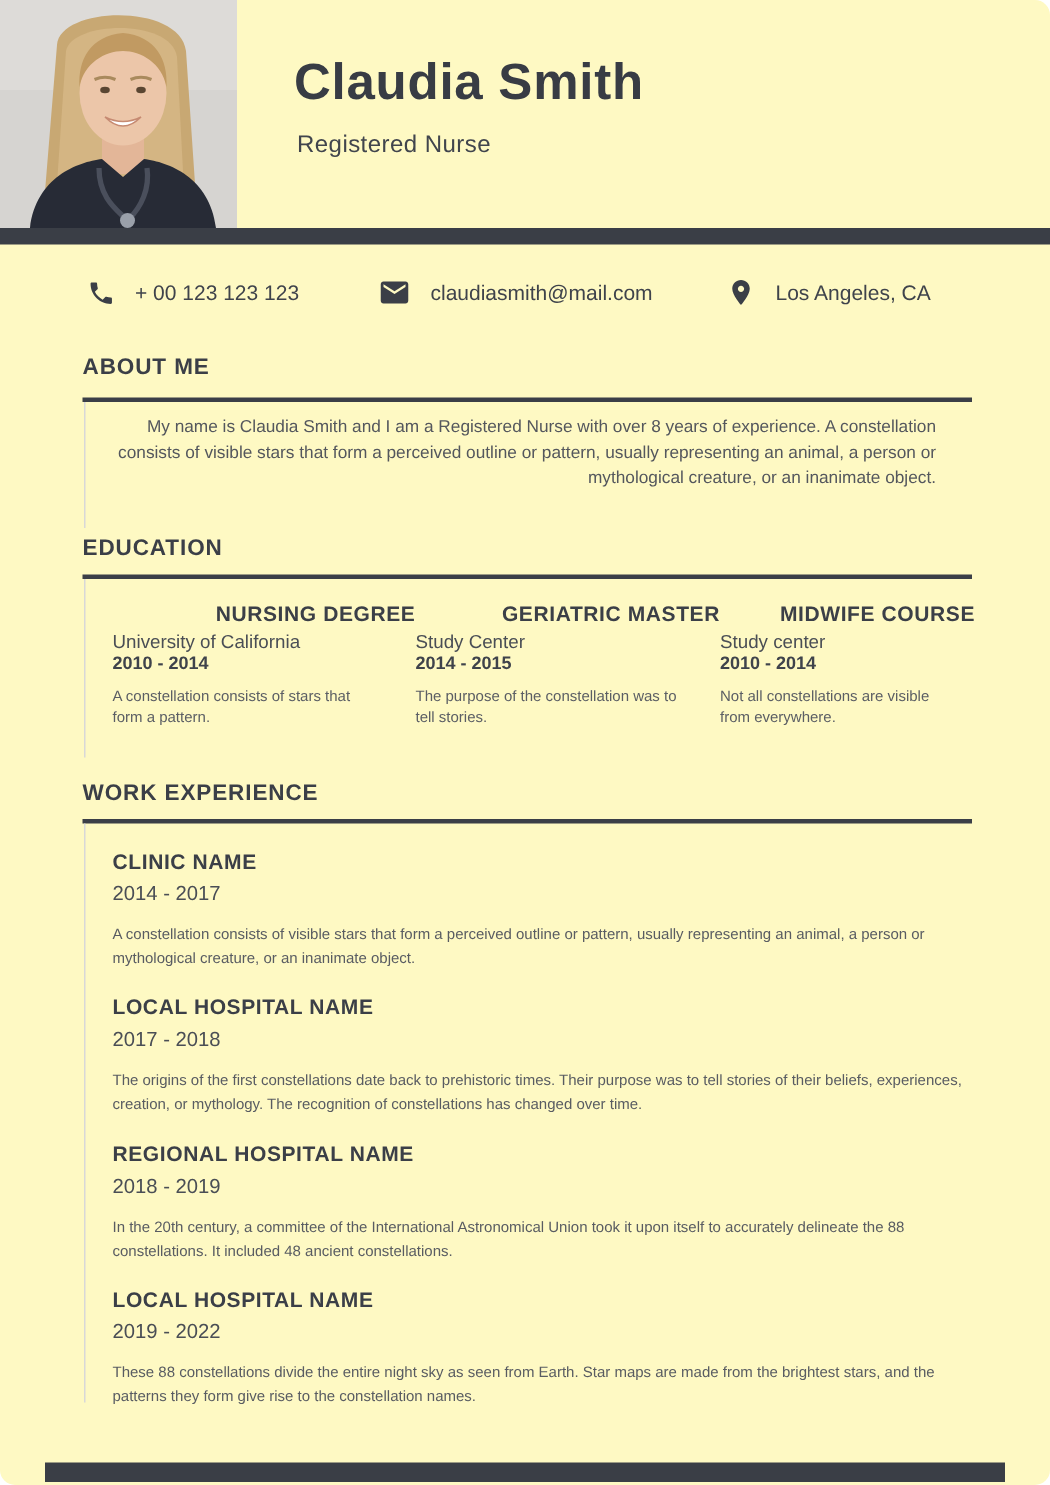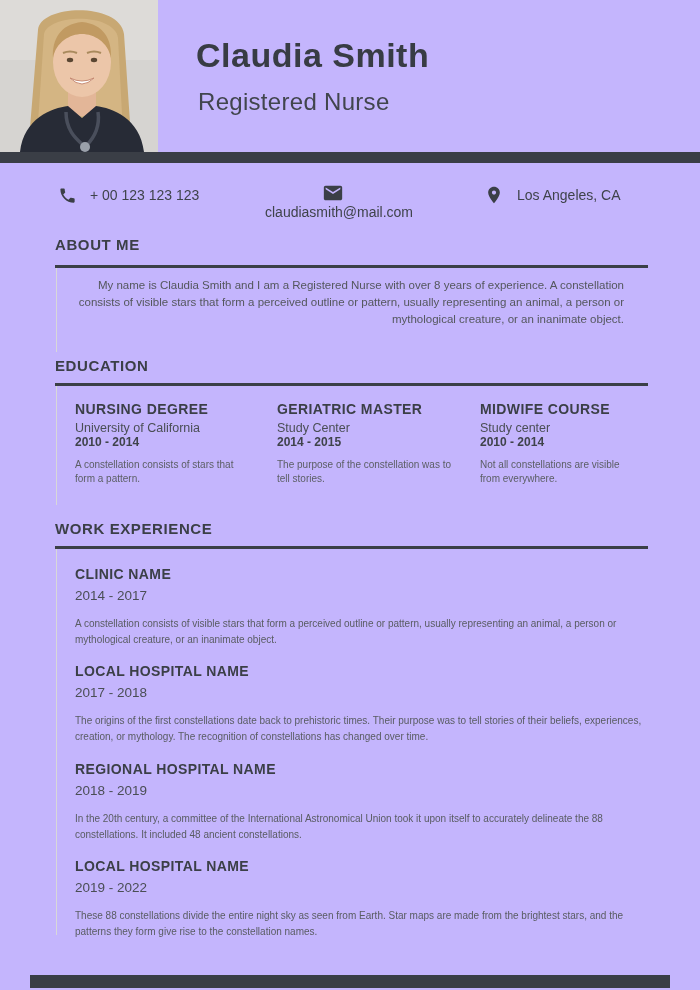--- a/index.html
+++ b/index.html
@@ -3,50 +3,50 @@
 <meta charset="utf-8">
 <style>
   html,body{margin:0;padding:0;}
   body{
     width:700px;height:990px;
     background:#ffffff;
     font-family:"Liberation Sans", sans-serif;
     position:relative;overflow:hidden;
     color:#3b3f47;
   }
-  .page{position:absolute;inset:0;background:#c4b5fd;}
+  .page{position:absolute;inset:0;background:#fef9c3;border-radius:10px;}
 
   
   .photo{
     position:absolute;left:0;top:0;width:158px;height:152px;
     overflow:hidden;background:#d6d4d1;
   }
   .name{
     position:absolute;left:196px;top:36px;
     font-size:34px;font-weight:bold;letter-spacing:.5px;color:#383c44;
     white-space:nowrap;
   }
   .role{
     position:absolute;left:198px;top:88px;
-    font-size:24px;color:#41454d;letter-spacing:.3px;white-space:nowrap;
+    font-size:16px;color:#41454d;letter-spacing:.3px;white-space:nowrap;
   }
   .topbar{
     position:absolute;left:0;top:152px;width:700px;height:11px;
     background:#3a3e46;
   }
   .footerbar{
     position:absolute;left:30px;top:975px;width:640px;height:13px;
     background:#3a3e46;
   }
 
   
   .contact{position:absolute;left:0;top:182px;width:647px;height:26px;}
   .contact .item{position:absolute;top:0;height:26px;display:flex;align-items:center;}
   .contact .item.phone{left:58px;}
-  .contact .item.email{left:252px;flex-direction:column;}
+  .contact .item.email{left:252px;}
   .contact .item.loc{left:484px;}
   .contact .ic{display:flex;align-items:center;justify-content:center;color:#3b3f47;}
   .contact .txt{margin-left:13px;font-size:14px;color:#3f434b;white-space:nowrap;}
 
   
   .sec-heading{
     position:absolute;left:55px;
     font-size:15px;font-weight:bold;letter-spacing:.6px;color:#3b3f47;
     white-space:nowrap;
   }
@@ -56,21 +56,21 @@
   .about-text{
     position:absolute;left:75px;top:277px;width:549px;
     font-size:11.5px;line-height:17px;color:#54575d;text-align:right;
   }
 
   
   .edu-grid{
     position:absolute;left:75px;top:401px;width:575px;
     display:grid;grid-template-columns:202px 203px 170px;
   }
-  .edu-title{font-size:14px;font-weight:bold;letter-spacing:.4px;color:#3b3f47;}
+  .edu-title{font-size:14px;font-weight:bold;letter-spacing:.4px;color:#3b3f47;text-align:right;}
   .edu-inst{font-size:12.5px;color:#4a4e55;margin-top:4px;}
   .edu-dates{font-size:12px;font-weight:bold;color:#3f434b;}
   .edu-desc{font-size:10px;line-height:14px;color:#5b5e64;margin-top:9px;padding-right:22px;}
 
   
   .job{position:absolute;left:75px;width:586px;}
   .job-title{font-size:14px;font-weight:bold;letter-spacing:.4px;color:#3b3f47;}
   .job-dates{font-size:13.5px;color:#4a4e55;margin-top:6px;}
   .job-desc{font-size:10px;line-height:15.5px;color:#595c62;margin-top:13px;}
 </style>

